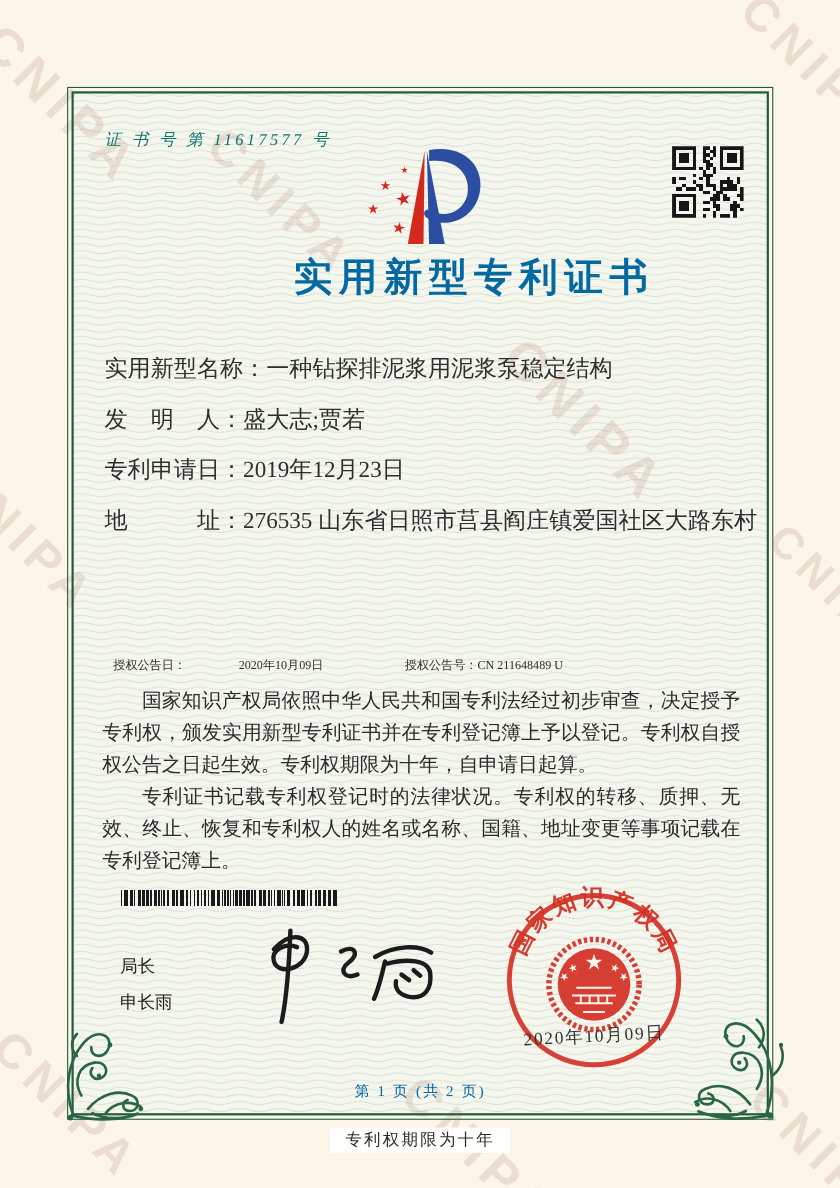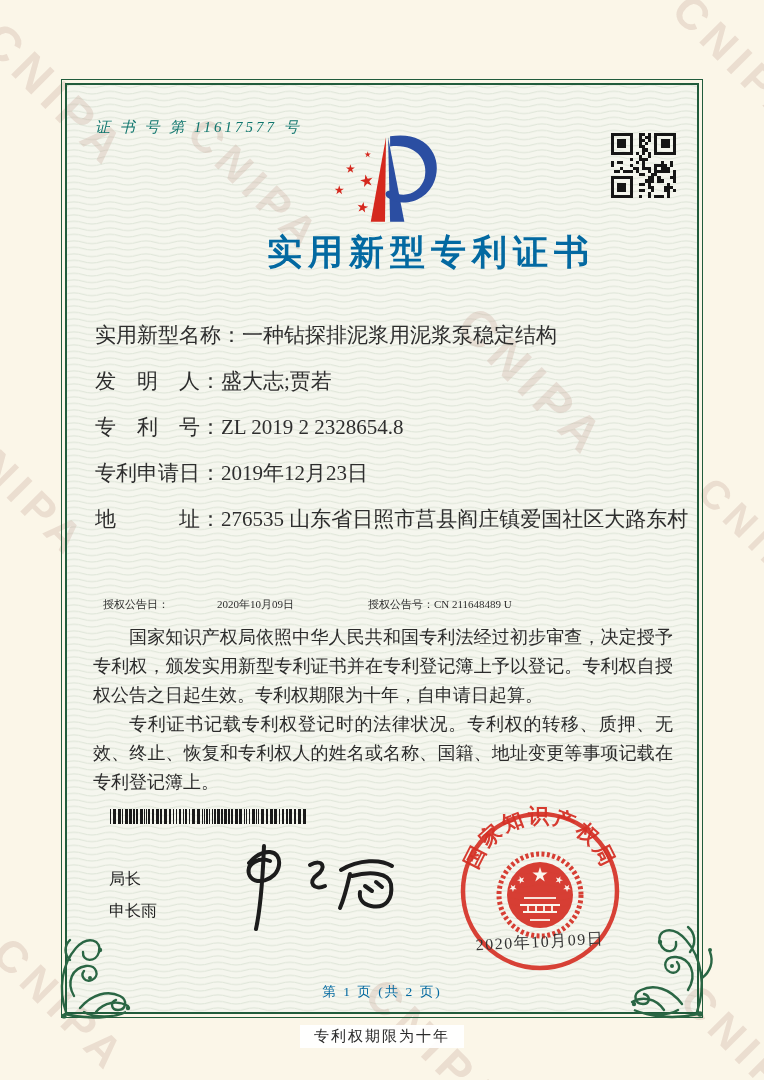--- a/index.html
+++ b/index.html
@@ -315,21 +315,20 @@
         <rect x="15" y="20" width="1" height="1" fill="#161616"></rect>
         <rect x="16" y="20" width="1" height="1" fill="#161616"></rect>
         <rect x="18" y="20" width="1" height="1" fill="#161616"></rect>
       </svg>
 
     <div class="cert-title">实用新型专利证书</div>
 
     <div class="fields" id="fields">
         <div class="field-row"><span class="f-label">实用新型名称：</span><span class="f-value">一种钻探排泥浆用泥浆泵稳定结构</span></div>
         <div class="field-row"><span class="f-label">发　明　人：</span><span class="f-value">盛大志;贾若</span></div>
-        <div class="field-row"><span class="f-label">专　利　号：</span><span class="f-value">ZL 2019 2 2328654.8</span></div>
         <div class="field-row"><span class="f-label">专利申请日：</span><span class="f-value">2019年12月23日</span></div>
         <div class="field-row"><span class="f-label">地　　　址：</span><span class="f-value">276535 山东省日照市莒县阎庄镇爱国社区大路东村</span></div>
       </div>
 
     <div class="grant-row">
       <span class="f-label">授权公告日：</span><span class="f-value">2020年10月09日</span><span class="gap"></span><span>授权公告号：</span><span class="f-value">CN 211648489 U</span>
     </div>
 
     <div class="paragraphs" id="paragraphs">
         <p>国家知识产权局依照中华人民共和国专利法经过初步审查，决定授予专利权，颁发实用新型专利证书并在专利登记簿上予以登记。专利权自授权公告之日起生效。专利权期限为十年，自申请日起算。</p>

